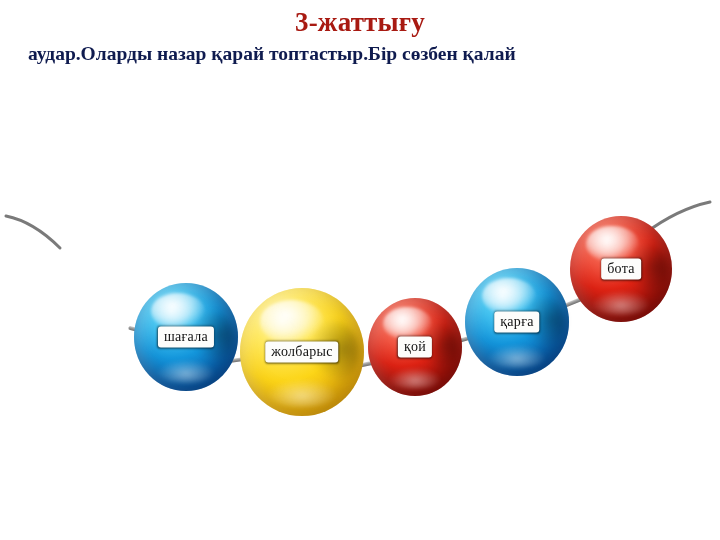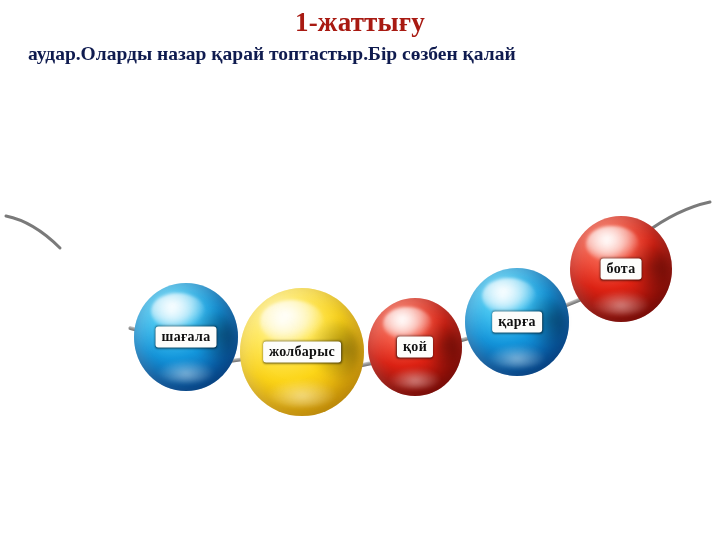--- a/index.html
+++ b/index.html
@@ -149,36 +149,36 @@
   
   .bead-label {
     position: absolute;
     left: 50%;
     top: 50%;
     transform: translate(-50%, -50%);
     z-index: 5;
     background: #fdfdfb;
     color: #111111;
     font-family: "Liberation Serif", "DejaVu Serif", serif;
-    font-weight: bold;
+    font-weight: normal;
     font-size: 15px;
     line-height: 1;
     padding: 3px 6px 4px 6px;
     white-space: nowrap;
     border-radius: 3px;
     box-shadow: 0 1px 2px rgba(0,0,0,0.45), 0 -1px 2px rgba(0,0,0,0.25);
     letter-spacing: 0.3px;
   }
   .bead-label.wide { font-size: 14px; }
   .bead-label.small { font-size: 14px; }
 </style>
 </head>
 <body>
 
-<h1 id="slide-title">1-жаттығу</h1>
+<h1 id="slide-title">3-жаттығу</h1>
 
 <p id="instruction-text">
   <span class="ln ln-2">аудар.Оларды назар қарай топтастыр.Бір сөзбен қалай</span>
 </p>
 
 <div id="beads-figure">
   <div class="bead-stage">
 
     <svg class="thread" style="left:4px; top:34px; width:80px; height:48px;" viewBox="0 0 80 48" fill="none">
       <path d="M2 6 C 22 10, 40 22, 56 38" stroke="#7A7A7A" stroke-width="3" stroke-linecap="round"></path>

